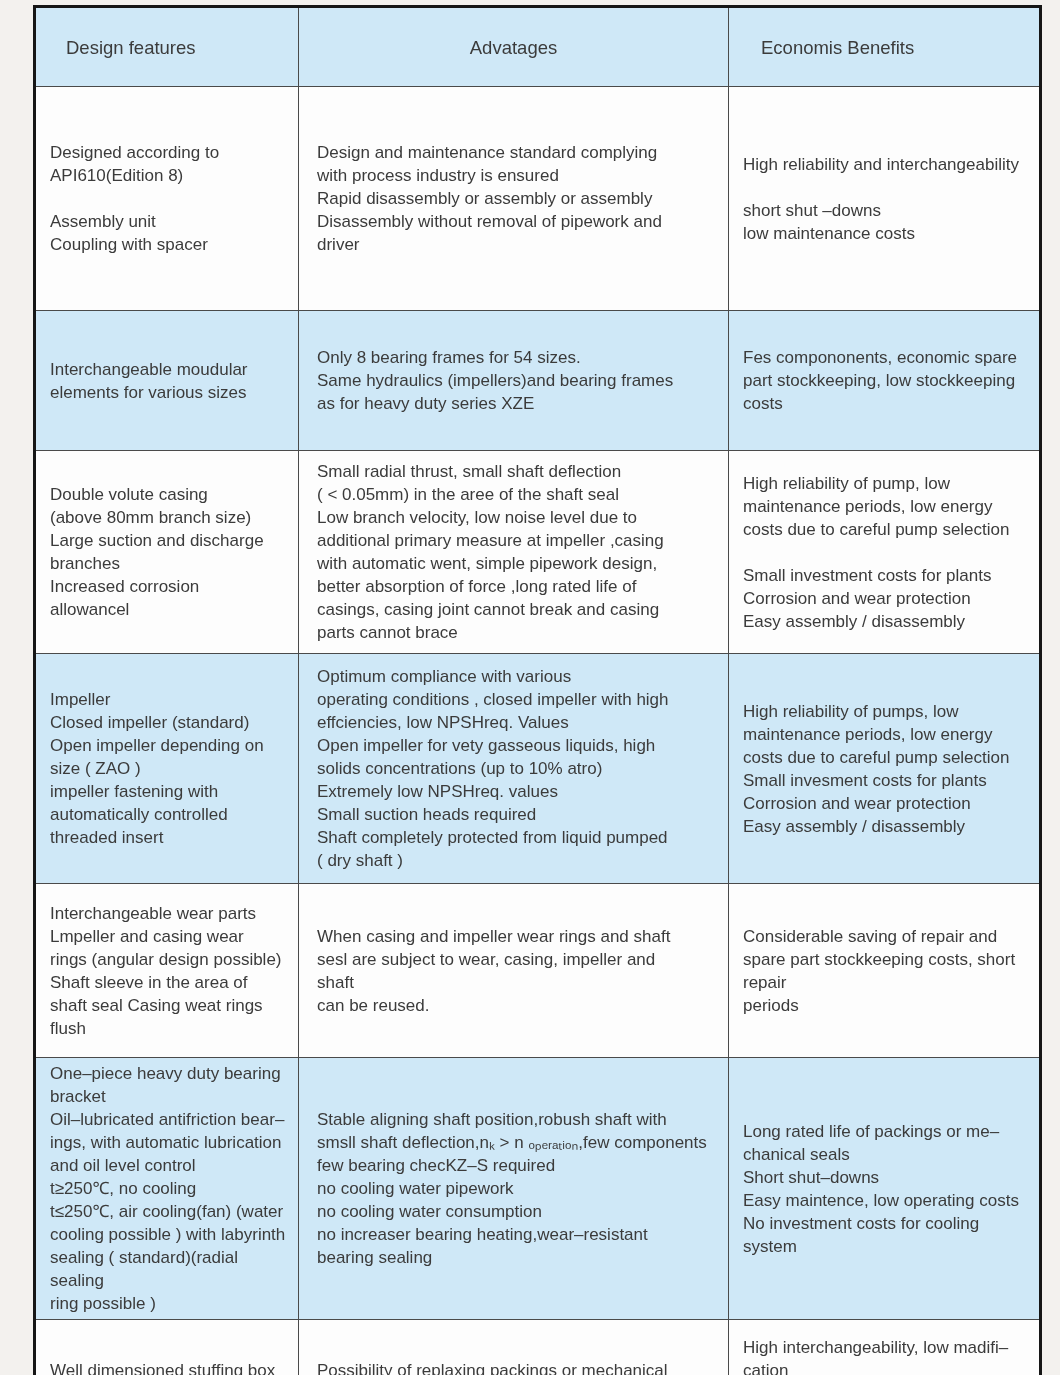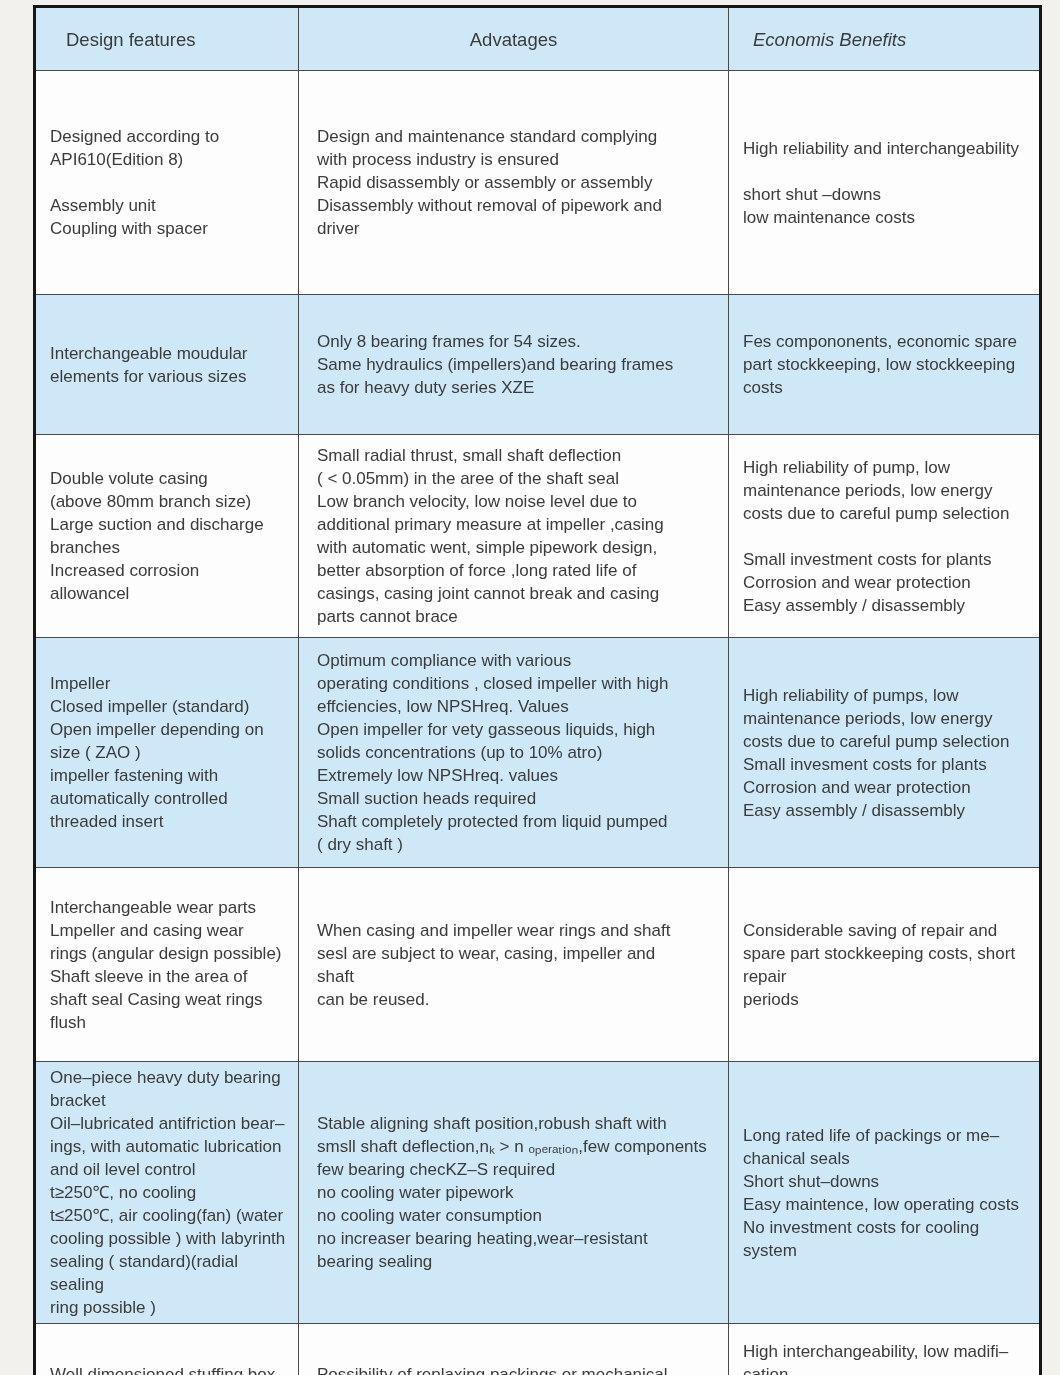--- a/index.html
+++ b/index.html
@@ -44,22 +44,21 @@
   .doc-table thead th {
     background: #cfe8f7;
     font-size: 18.5px;
     padding-left: 30px;
   }
   .doc-table thead th.center {
     text-align: center;
     padding-left: 10px;
   }
   .doc-table thead th.benefits-h {
-    padding-left: 24px;
-    font-style: italic;
+    padding-left: 32px;
   }
   tr.alt td {
     background: #cfe8f7;
   }
   tr.plain td {
     background: #fdfdfd;
   }
   .doc-table td.adv {
     padding-left: 18px;
     margin-top: 22px;
@@ -69,21 +68,21 @@
 <body>
 
 <div class="page">
   <table class="doc-table">
     <colgroup>
       <col style="width:264px">
       <col style="width:430px">
       <col style="width:312px">
     </colgroup>
     <thead>
-      <tr style="height:64px">
+      <tr style="height:80px">
         <th>Design features</th>
         <th class="center">Advatages</th>
         <th class="benefits-h">Economis Benefits</th>
       </tr>
     </thead>
     <tbody>
       <tr class="plain" style="height:224px">
         <td>Designed according to
 API610(Edition 8)
 
@@ -149,21 +148,21 @@
 Small suction heads required
 Shaft completely protected from liquid pumped
  ( dry shaft )</td>
         <td>High reliability of pumps, low
 maintenance periods, low energy
 costs due to careful pump selection
 Small invesment costs for plants
 Corrosion and wear protection
 Easy assembly / disassembly</td>
       </tr>
-      <tr class="plain" style="height:194px">
+      <tr class="plain" style="height:174px">
         <td>Interchangeable wear parts
 Lmpeller and casing wear
 rings (angular design possible)
 Shaft sleeve in the area of
 shaft seal Casing weat rings
 flush</td>
         <td class="adv">When casing and impeller wear rings and shaft
 sesl are subject to wear, casing, impeller and
 shaft
 can be reused.</td>

